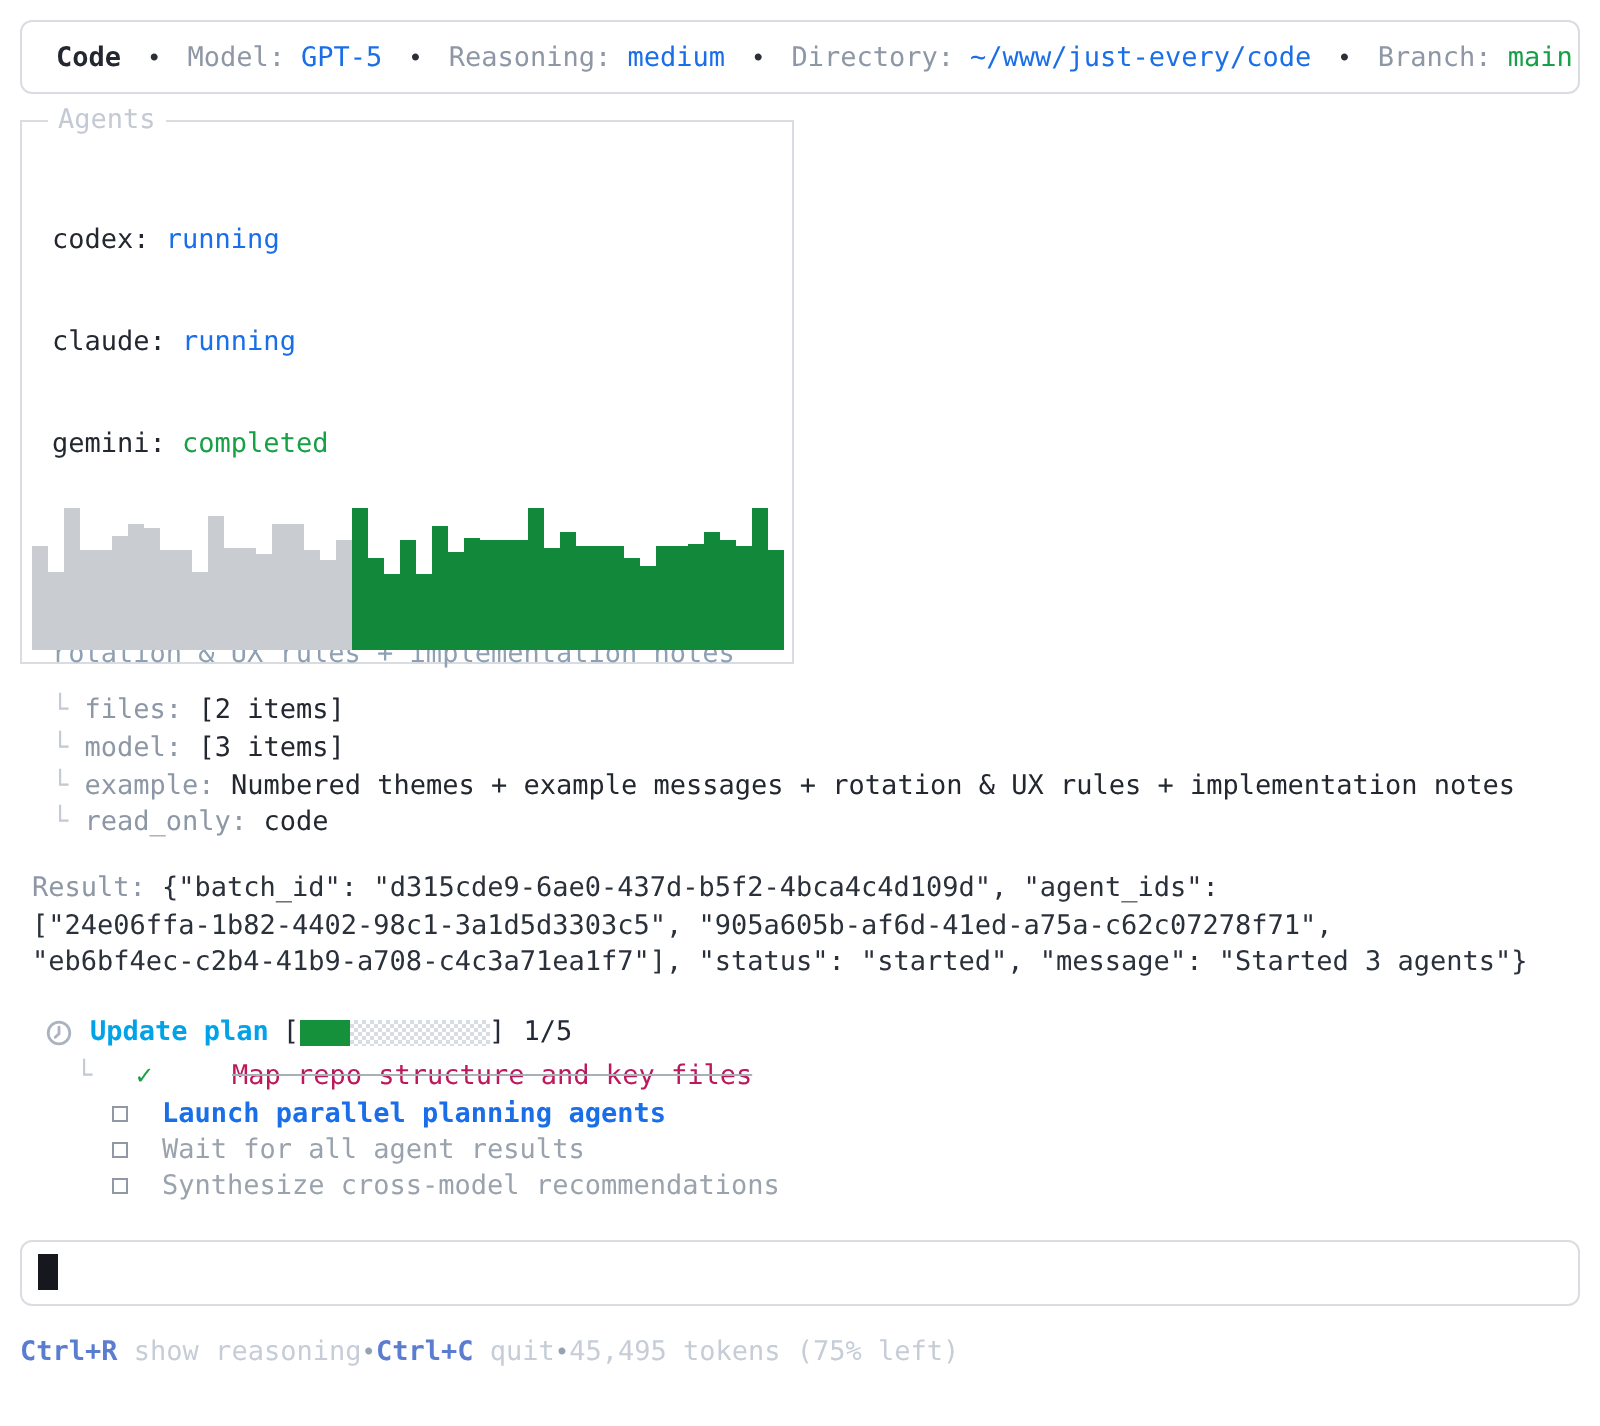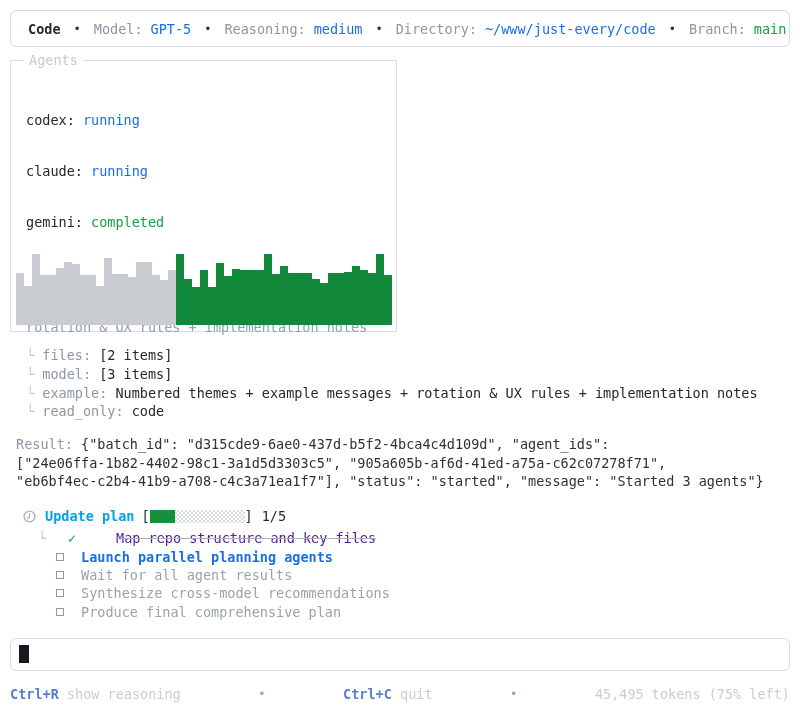--- a/index.html
+++ b/index.html
@@ -86,39 +86,39 @@
     display:inline-block;width:70px;height:13px;vertical-align:middle;
     background-image:conic-gradient(#d8dde3 25%,#ffffff 0 50%,#d8dde3 0 75%,#ffffff 0);
     background-size:4px 4px;
   }
   .pfrac{color:#232a35;margin-left:9px;}
   .plan-rows{margin-top:3px;}
   .prow2{height:18.4px;display:flex;align-items:center;}
   .ptree{margin-left:28px;width:14px;color:var(--gray-light);}
   .pcheck{margin-left:16px;width:11px;color:var(--green);font-weight:bold;}
   .ptxt{margin-left:8px;color:var(--plan-gray);white-space:pre;}
-  .strike{text-decoration:line-through;text-decoration-color:#a8b0ba;color:#4c1d95;padding-left:29px;}
+  .strike{text-decoration:line-through;text-decoration-color:#a8b0ba;color:#be185d;padding-left:29px;}
   .cbox{
     margin-left:46px;width:8px;height:8px;flex:0 0 auto;
     border:1.4px solid #8f98a3;box-sizing:border-box;
   }
   .ptxt2{margin-left:17px;color:var(--plan-gray);white-space:pre;}
   .active-item{color:var(--blue);font-weight:bold;text-align:right;}
 
   
   .composer{
     height:33px;border:1px solid var(--border);border-radius:6px;
     display:flex;align-items:center;padding:0 8px;margin-bottom:14px;
     box-sizing:border-box;cursor:text;
   }
   .cursor{width:10px;height:18px;background:#16181d;}
 
   
   .footer{
-    display:flex;justify-content:space-between;align-items:center;
+    display:flex;justify-content:flex-start;align-items:center;
     color:var(--footer-gray);white-space:pre;height:19px;
   }
   .fkey{color:var(--footer-blue);font-weight:bold;}
   .fdot{color:#98a2b2;font-size:12px;}
 </style>
 </head>
 <body>
 
 <div class="frame">
 
@@ -232,24 +232,20 @@
         <span class="ptxt2 active-item">Launch parallel planning agents</span>
       </div>
       <div class="prow2">
         <span class="cbox"></span>
         <span class="ptxt2">Wait for all agent results</span>
       </div>
       <div class="prow2">
         <span class="cbox"></span>
         <span class="ptxt2">Synthesize cross-model recommendations</span>
       </div>
-      <div class="prow2">
-        <span class="cbox"></span>
-        <span class="ptxt2">Produce final comprehensive plan</span>
-      </div>
     </div>
   </div>
 
   <div class="composer">
     <span class="cursor"></span>
   </div>
 
   <div class="footer">
     <span><span class="fkey">Ctrl+R</span> <span>show reasoning</span></span>
     <span class="fdot">•</span>

